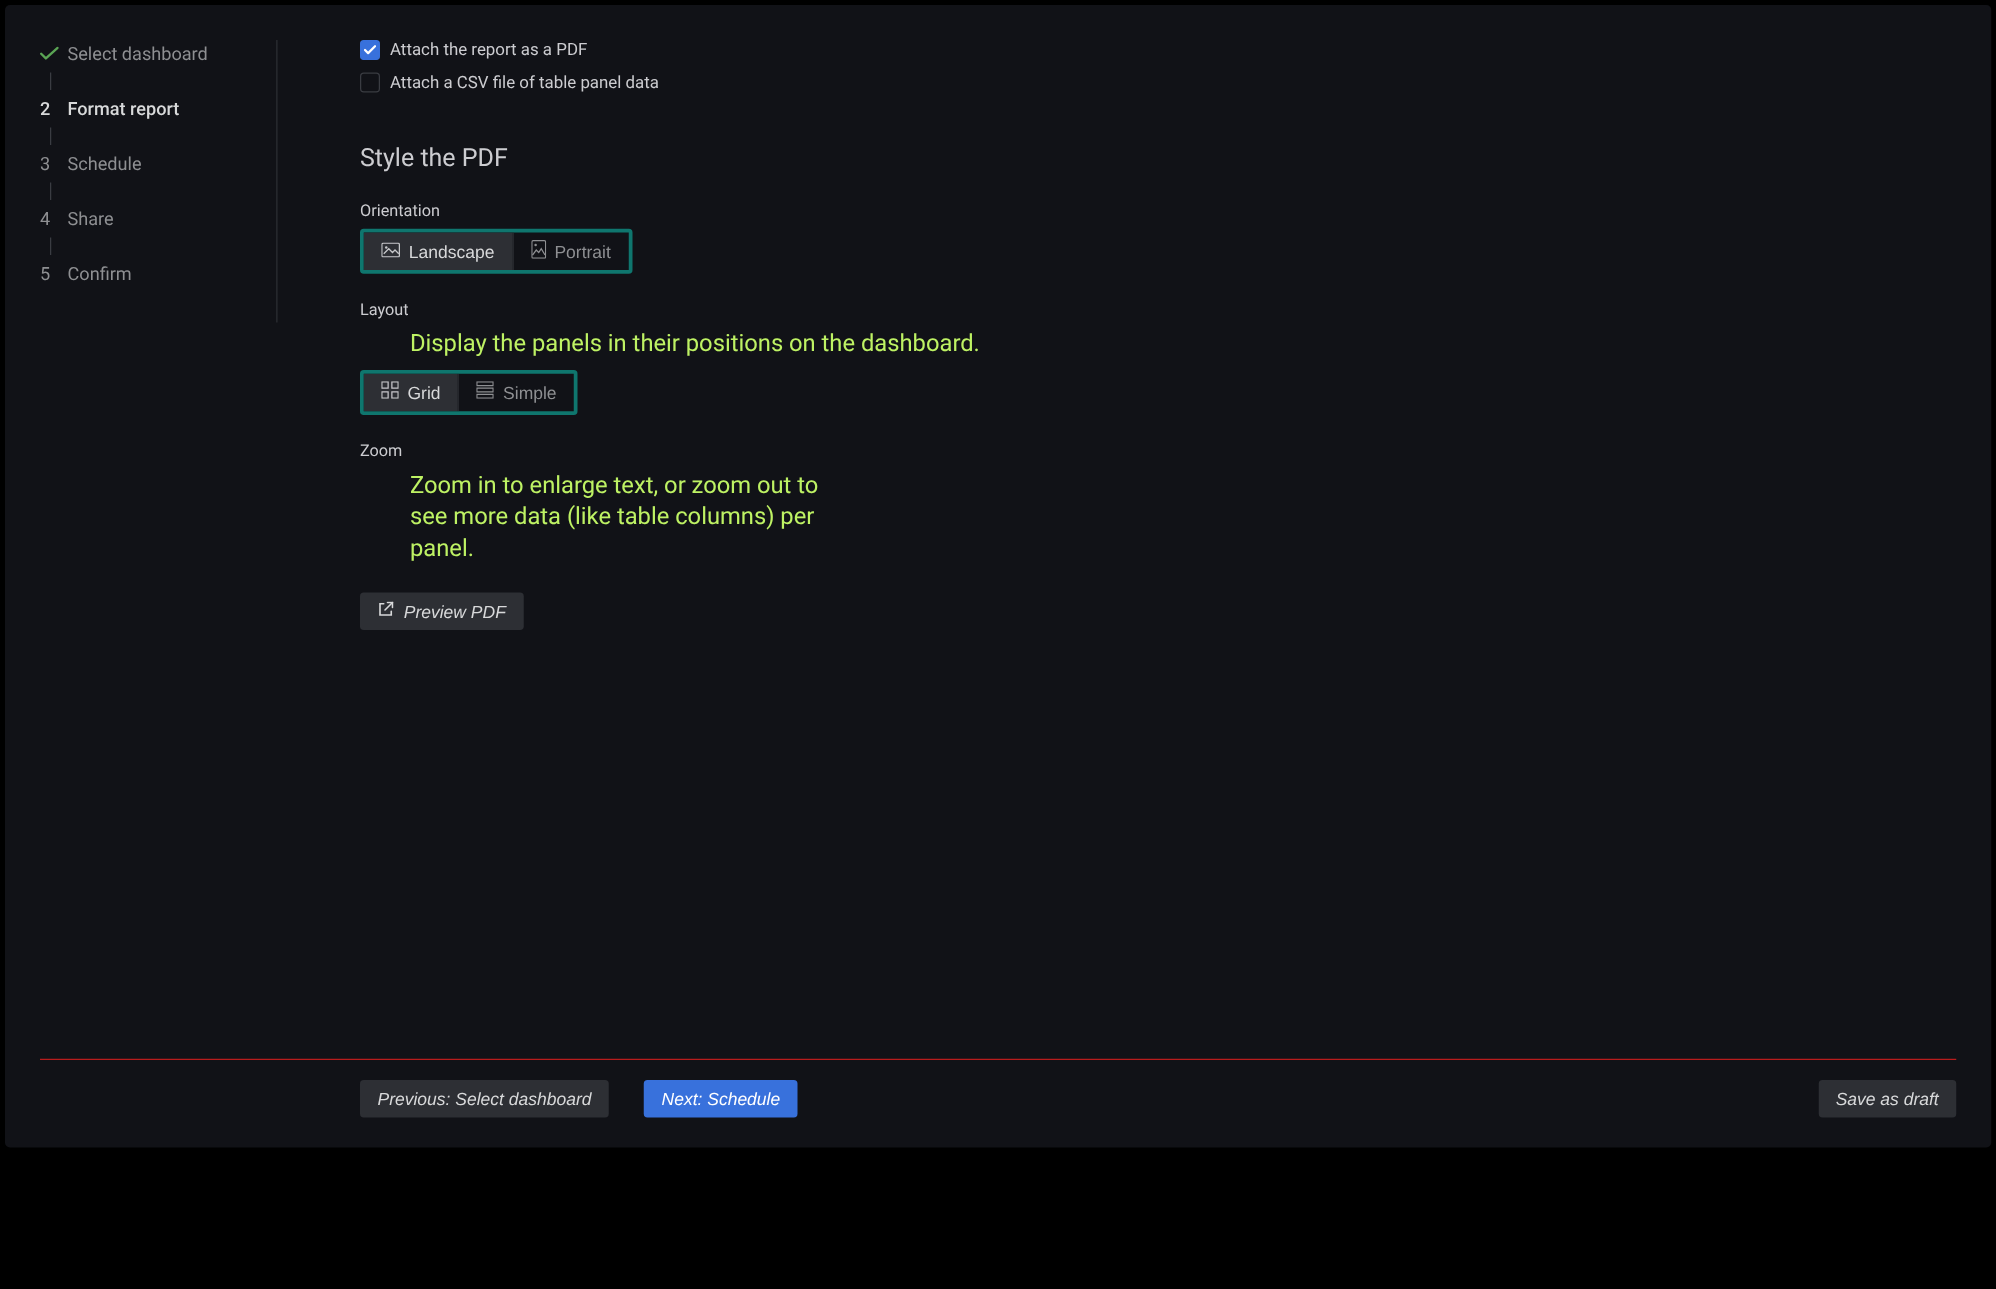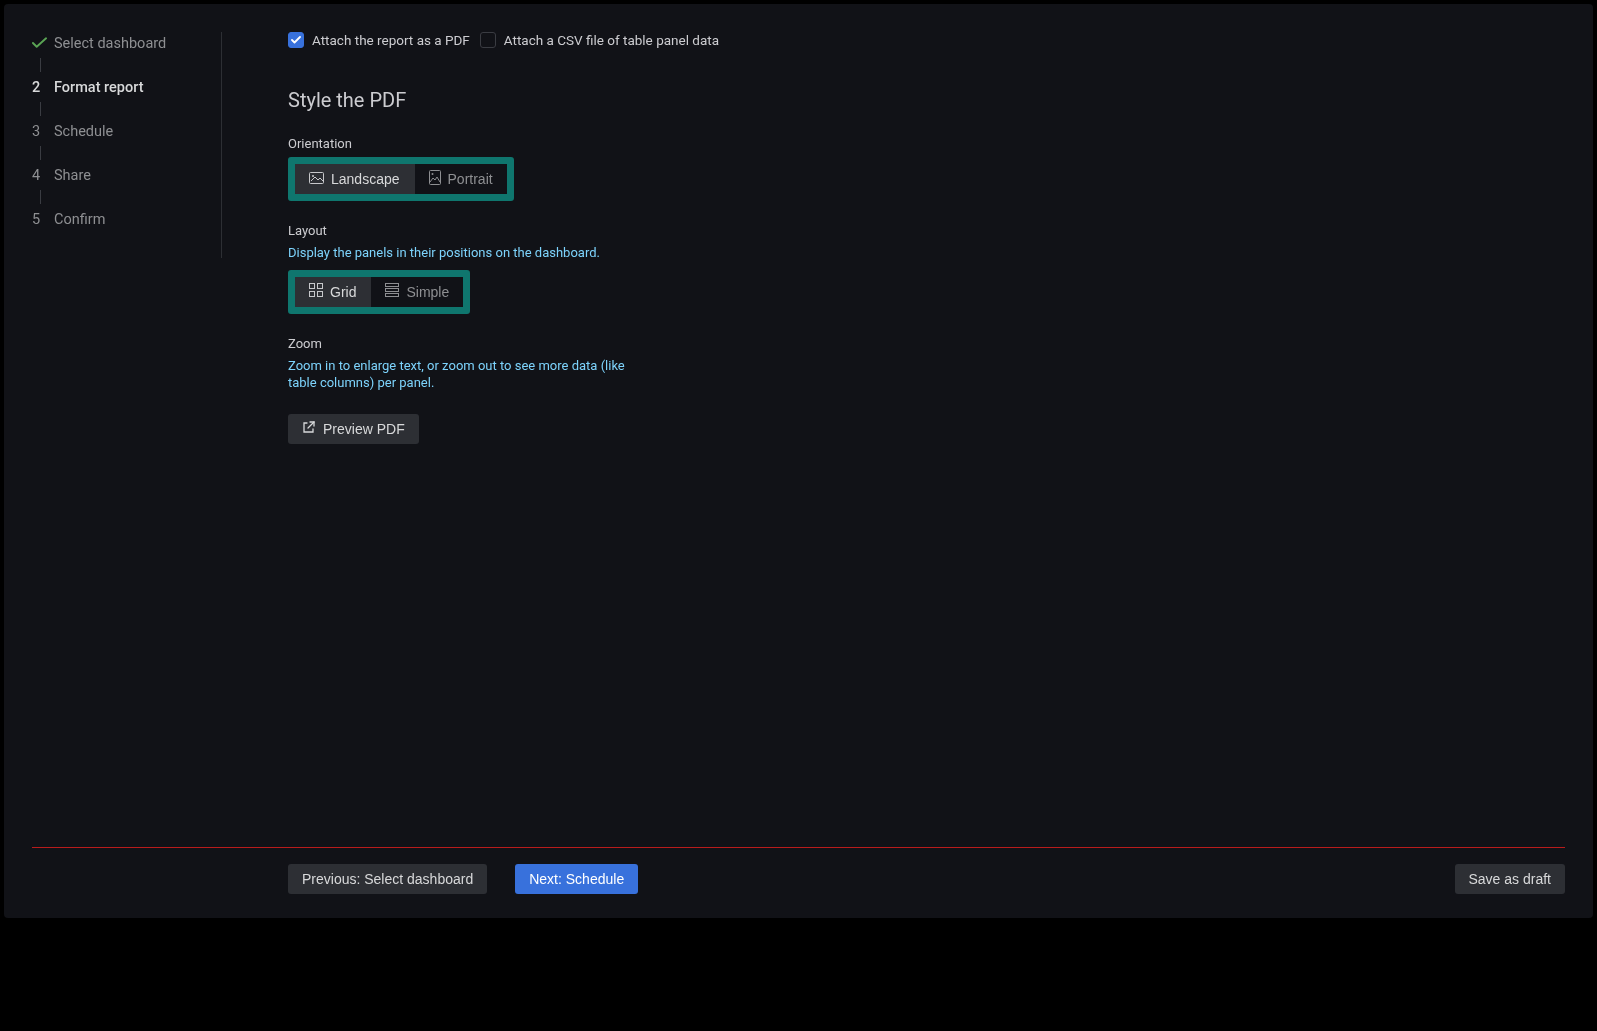--- a/index.html
+++ b/index.html
@@ -41,35 +41,35 @@
     }
     
     .main {
       position: absolute;
       left: 284px;
       top: 28px;
       width: 700px;
       color: #ccccd0;
     }
     .page-title { font-size: 24px; font-weight: 400; color: #ccccd0; margin-bottom: 22px; }
-    .checks { display: flex; flex-direction: row; gap: 10px; margin-bottom: 40px; }
+    .checks { display: flex; flex-direction: column; gap: 10px; margin-bottom: 40px; }
     .check-row { display: flex; align-items: center; gap: 8px; font-size: 13.5px; color: #ccccd0; }
     .cb {
       width: 16px; height: 16px; border-radius: 3px; border: 1px solid #3a3c42;
       display: inline-flex; align-items: center; justify-content: center; background: #111217;
       flex-shrink: 0;
     }
     .cb.checked { background: #3871dc; border-color: #3871dc; }
     .cb svg { display: block; }
     .subheading { font-size: 20px; font-weight: 400; color: #ccccd0; margin-bottom: 24px; }
     .field { margin-bottom: 22px; }
     .field-label { font-size: 13px; color: #ccccd0; margin-bottom: 6px; display: block; }
-    .field-desc  { font-size: 13px; color: #7dd3fc; margin-bottom: 8px; line-height: 1.35; max-width: 340px; }
+    .field-desc  { font-size: 19px; color: #bef264; margin-bottom: 8px; line-height: 1.35; max-width: 340px; margin-left: 40px; }
     .seg {
-      display: inline-flex; border: 7px solid #0f766e; border-radius: 3px; overflow: hidden;
+      display: inline-flex; border: 3px solid #0f766e; border-radius: 3px; overflow: hidden;
     }
     .seg-btn {
       display: inline-flex; align-items: center; gap: 7px;
       height: 30px; padding: 0 14px; font-size: 14px; color: #8e8f92;
       background: transparent; border: none; cursor: pointer;
     }
     .seg-btn + .seg-btn { border-left: 1px solid #2d2f34; }
     .seg-btn.active { background: #2d2f34; color: #d8d9da; }
     .seg-btn svg { flex-shrink: 0; }
 
@@ -86,21 +86,21 @@
       position: absolute; top: 50%; left: 50%; width: 16px; height: 16px;
       background: #3871dc; border-radius: 50%; transform: translate(-50%, -50%);
       cursor: grab;
     }
     .slider-labels { display: flex; justify-content: space-between; font-size: 12.5px; color: #8e8f92; }
     .slider-labels span:nth-child(2) { position: relative; left: 0; }
 
     .btn {
       display: inline-flex; align-items: center; gap: 8px;
       height: 30px; padding: 0 14px; font-size: 14px;
-      border-radius: 3px; border: none; cursor: pointer;
+      border-radius: 3px; border: none; cursor: pointer; font-style: italic;
     }
     .btn-secondary { background: #2d2f34; color: #d8d9da; }
     .btn-primary   { background: #3871dc; color: #fff; }
 
     
     .footer {
       position: absolute; left: 28px; right: 28px; bottom: 24px;
       border-top: 1px solid #b91c1c;
       padding-top: 16px;
       display: flex; align-items: center; gap: 28px;

